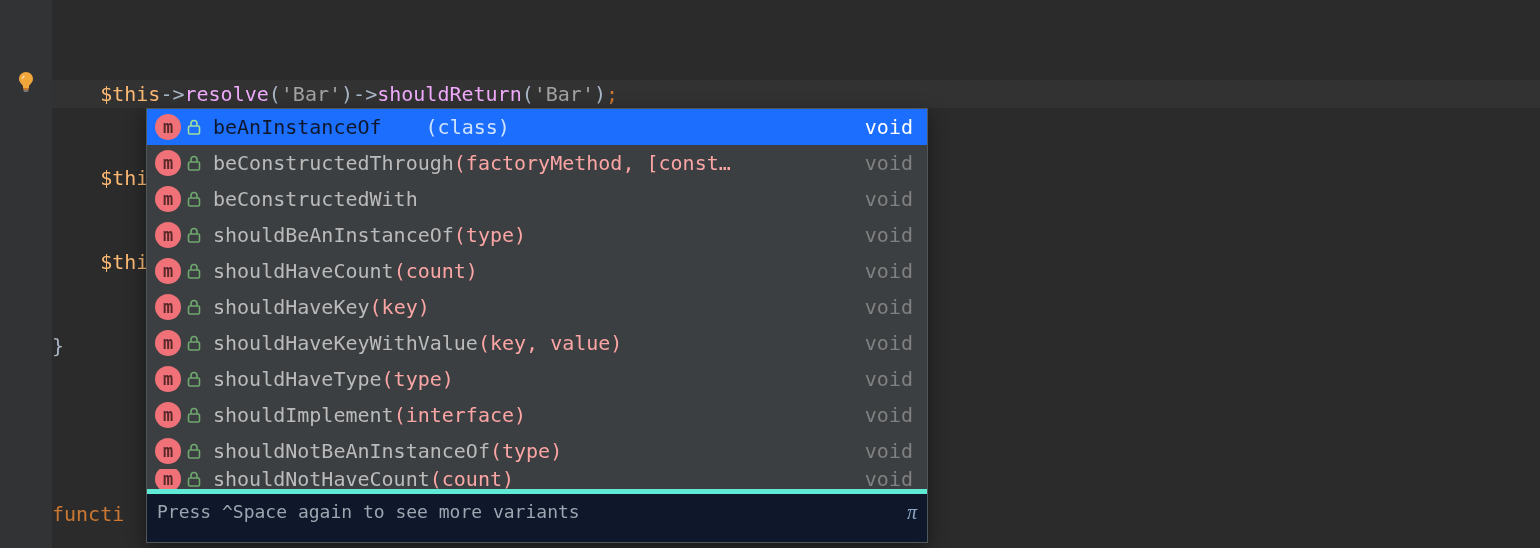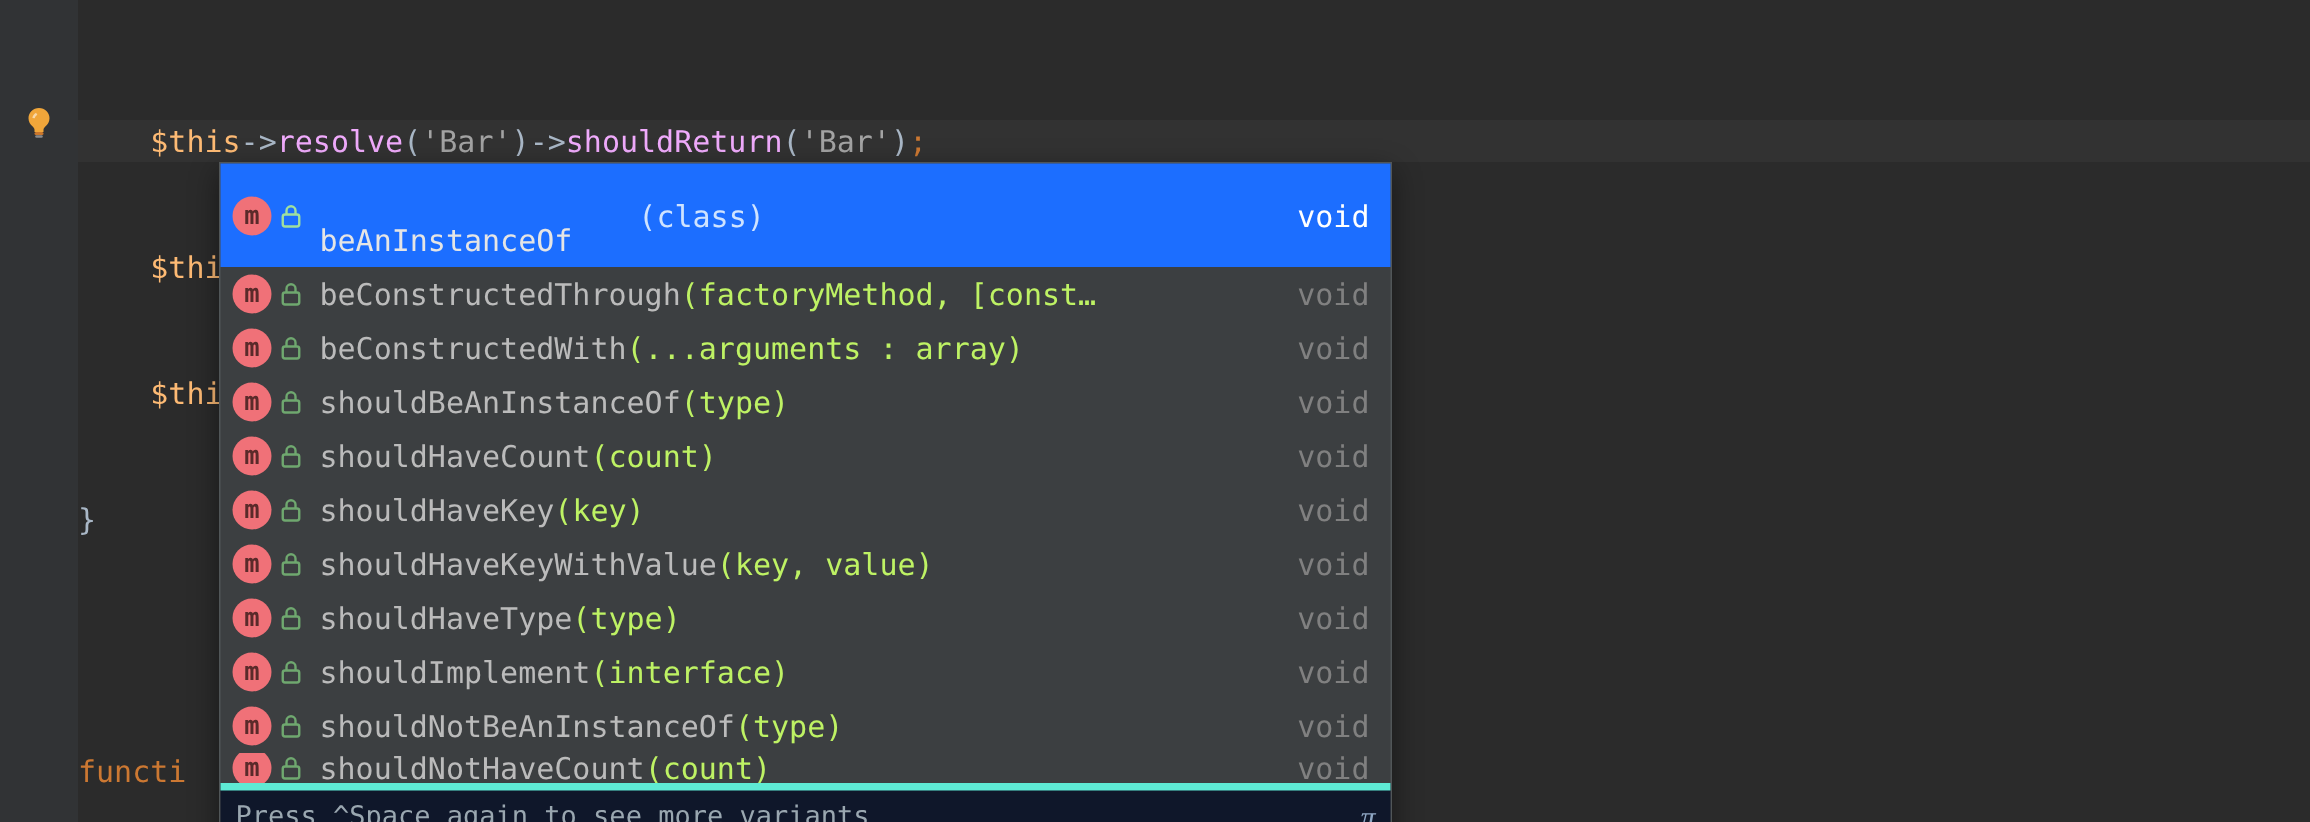--- a/index.html
+++ b/index.html
@@ -107,23 +107,23 @@
     width: 18px; height: 18px;
     margin-right: 10px;
     flex: 0 0 18px;
     display: flex; align-items: center; justify-content: center;
   }
   .popup-item .vis svg { width: 14px; height: 16px; display:block; }
   .popup-item .label {
     flex: 0 0 auto;
     white-space: pre;
   }
-  .popup-item.selected .label { color: #e5e5e5; margin-top: 33px; }
+  .popup-item.selected .label { color: #0f172a; }
   .popup-item .params {
-    color: #bef264;
+    color: #fca5a5;
     white-space: pre;
     overflow: hidden;
     text-overflow: ellipsis;
   }
   .popup-item.selected .params { color: #cfe3ff; margin-left: 44px; }
   .popup-item .spacer { flex: 1 1 auto; min-width: 8px; }
   .popup-item .ret {
     color: #808080;
   }
   .popup-item.selected .ret { color: #ffffff; }
@@ -220,21 +220,20 @@
         </div>
         <div class="popup-item">
           <span class="kind">m</span>
           <span class="vis">
             <svg viewBox="0 0 14 16">
               <rect x="1.5" y="7" width="11" height="8" rx="1.5" fill="none" stroke="#6fa86f" stroke-width="1.6"></rect>
               <path d="M4 7 V4.5 a3 3 0 0 1 6 0 V7" fill="none" stroke="#6fa86f" stroke-width="1.6"></path>
             </svg>
           </span>
           <span class="label">beConstructedWith</span>
-          <span class="params">(...arguments : array)</span>
           <span class="spacer"></span>
           <span class="ret">void</span>
         </div>
         <div class="popup-item">
           <span class="kind">m</span>
           <span class="vis">
             <svg viewBox="0 0 14 16">
               <rect x="1.5" y="7" width="11" height="8" rx="1.5" fill="none" stroke="#6fa86f" stroke-width="1.6"></rect>
               <path d="M4 7 V4.5 a3 3 0 0 1 6 0 V7" fill="none" stroke="#6fa86f" stroke-width="1.6"></path>
             </svg>

